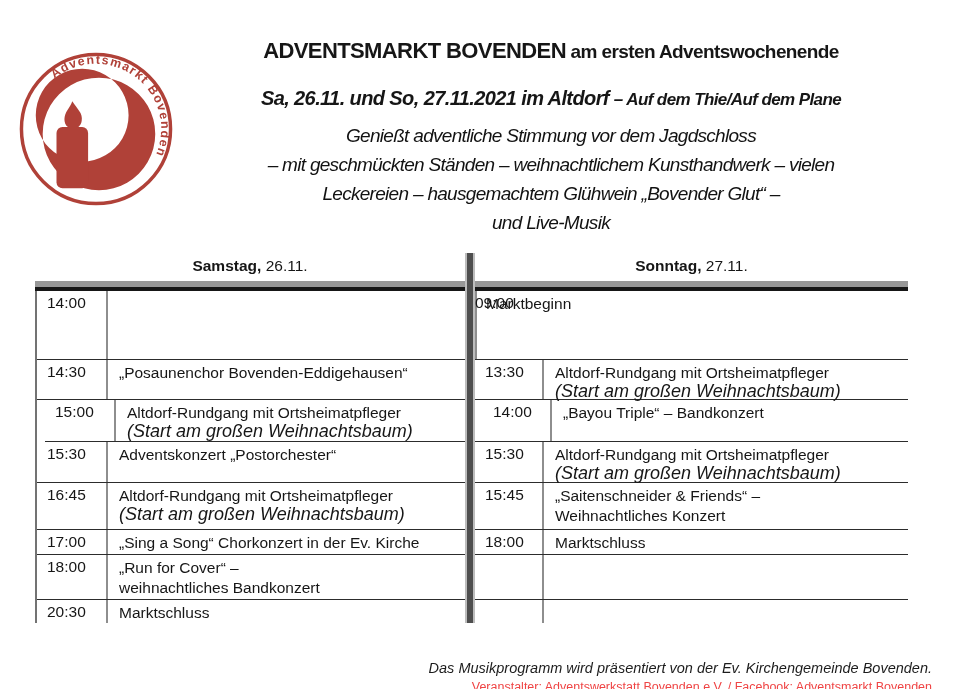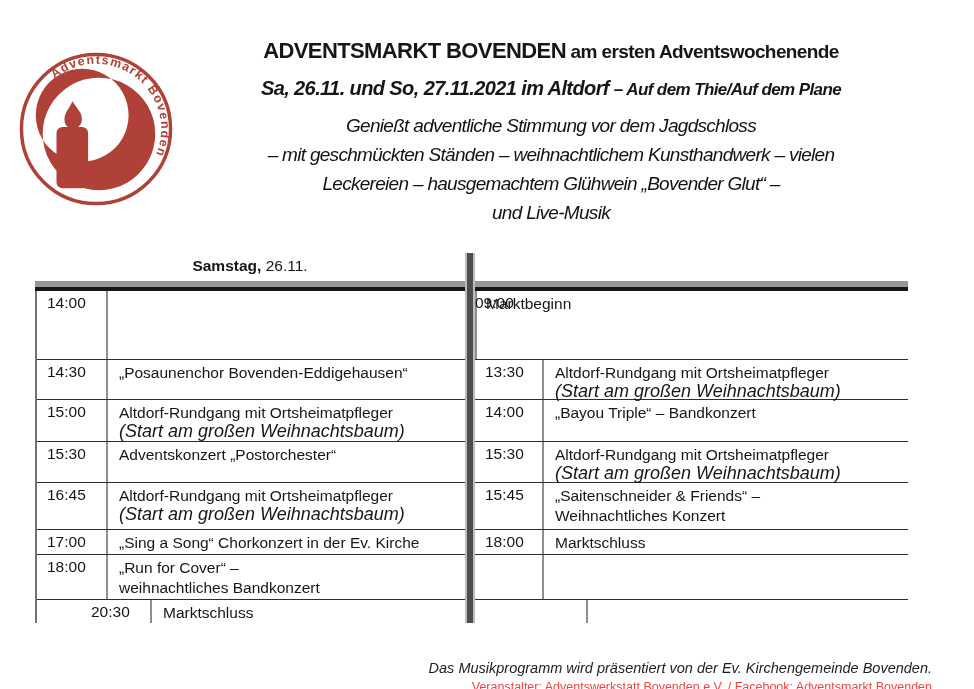--- a/index.html
+++ b/index.html
@@ -6,34 +6,34 @@
   body{
     width:974px;height:689px;background:#ffffff;position:relative;overflow:hidden;
     font-family:"Liberation Sans",sans-serif;color:#161616;
   }
   
   .logo{position:absolute;left:16px;top:50px;width:160px;height:158px;}
   
   .header{position:absolute;left:182px;right:54px;top:38px;text-align:center;}
   .title1{font-size:22px;font-weight:bold;letter-spacing:-0.6px;white-space:nowrap;}
   .title1 .rest{font-size:19px;}
-  .title2{margin-top:13px;font-size:20px;font-weight:bold;font-style:italic;letter-spacing:-0.6px;white-space:nowrap;}
+  .title2{margin-top:23px;font-size:20px;font-weight:bold;font-style:italic;letter-spacing:-0.6px;white-space:nowrap;}
   .title2 .rest{font-size:17px;}
   .desc{margin-top:11px;font-style:italic;font-size:19px;line-height:29px;letter-spacing:-0.7px;color:#121212;}
   
   .table{position:absolute;left:35px;top:253px;width:873px;}
   .day-headers{display:flex;font-size:15.5px;height:28px;box-sizing:border-box;padding-top:4px;}
   .day-h{text-align:center;}
   .day-h.sat{width:430px;}
   .day-h.gap{width:10px;}
   .day-h.sun{width:433px;}
   .band{height:10px;background:linear-gradient(180deg,#979797 0,#979797 6px,#161616 6px,#161616 10px);}
   .rows{border-left:2px solid #737373;box-sizing:border-box;}
   .row{display:grid;grid-template-columns:71px 357px 10px 69px 364px;border-bottom:1.5px solid #2c2c2c;box-sizing:border-box;}
-  .row.last{border-bottom:none;padding-left:44px;}
+  .row.last{border-bottom:none;}
   .cell{box-sizing:border-box;}
   .time{font-size:15.5px;padding:3px 0 0 10px;border-right:2px solid #8e8e8e;}
   .content{font-size:15.5px;line-height:20px;padding:3px 0 0 11px;}
   .note{font-size:18px;font-style:italic;line-height:16px;}
   .midbar{position:absolute;left:430px;top:0;bottom:0;width:10px;z-index:2;
     background:linear-gradient(90deg,#bdbdbd 0,#bdbdbd 2px,#4e4e4e 2px,#4e4e4e 8px,#bdbdbd 8px,#bdbdbd 10px);}
   
   .footer{position:absolute;right:42px;top:632px;text-align:right;margin-top:28px;}
   .f1{font-style:italic;font-size:14.5px;color:#1c1c1c;}
   .f2{font-size:12.5px;margin-top:4px;color:#ef4444;}
@@ -64,20 +64,21 @@
     <div>– mit geschmückten Ständen – weihnachtlichem Kunsthandwerk – vielen</div>
     <div>Leckereien – hausgemachtem Glühwein „Bovender Glut“ –</div>
     <div>und Live-Musik</div>
   </div>
 </div>
 
 <div class="table">
   <div class="day-headers">
     <div class="day-h sat"><b>Samstag,</b><span> 26.11.</span></div>
     <div class="day-h gap"></div>
+    <div class="day-h sun"><b>Sonntag,</b><span> 27.11.</span></div>
   </div>
   <div class="band"></div>
   <div class="rows" id="schedule-rows">
       <div class="row" style="min-height: 69px;">
         <div class="cell time">14:00</div>
         <div class="cell"></div>
         <div class="cell time">09:00</div>
         <div class="cell content">
           <div>Marktbeginn</div>
         </div>
@@ -87,21 +88,21 @@
         <div class="cell content">
           <div>„Posaunenchor Bovenden-Eddigehausen“</div>
         </div>
         <div class="cell"></div>
         <div class="cell time">13:30</div>
         <div class="cell content">
           <div>Altdorf-Rundgang mit Ortsheimatpfleger</div>
           <div class="note">(Start am großen Weihnachtsbaum)</div>
         </div>
       </div>
-      <div class="row" style="min-height: 42px;">
+      <div class="row" style="min-height: 42px; margin-left: 8px;">
         <div class="cell time">15:00</div>
         <div class="cell content">
           <div>Altdorf-Rundgang mit Ortsheimatpfleger</div>
           <div class="note">(Start am großen Weihnachtsbaum)</div>
         </div>
         <div class="cell"></div>
         <div class="cell time">14:00</div>
         <div class="cell content">
           <div>„Bayou Triple“ – Bandkonzert</div>
         </div>

